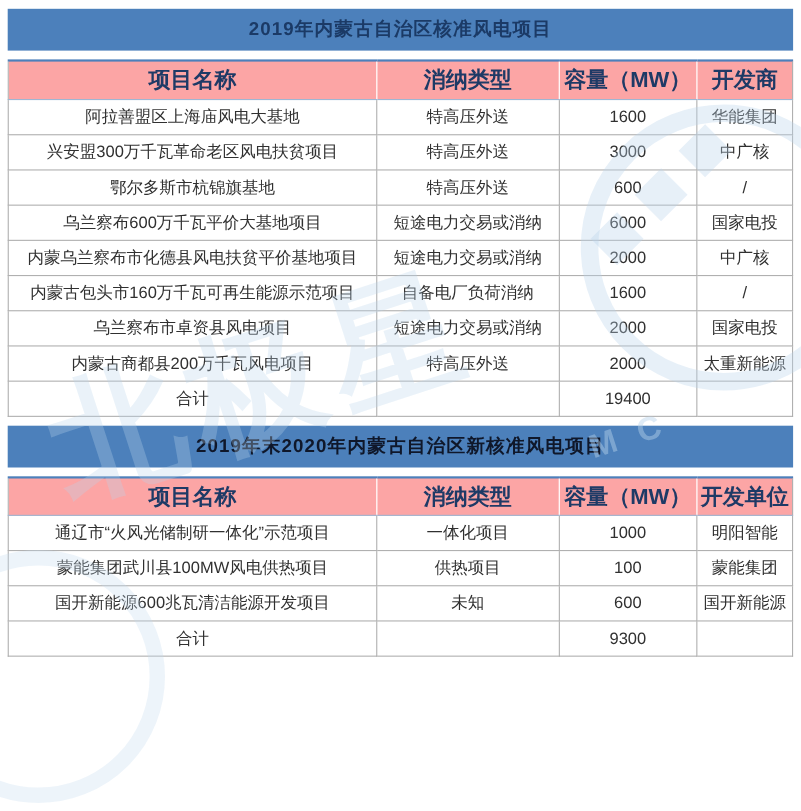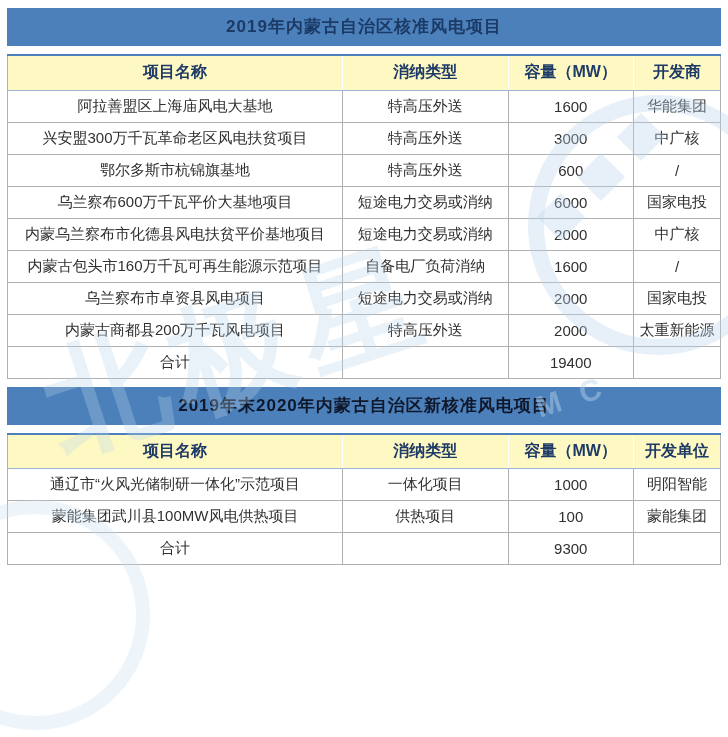--- a/index.html
+++ b/index.html
@@ -29,23 +29,23 @@
     border-collapse: collapse;
     table-layout: fixed;
   }
   col.c1 { width: 47%; }
   col.c2 { width: 23.2%; }
   col.c3 { width: 17.6%; }
   col.c4 { width: 12.2%; }
 
   thead th {
     height: 35px;
-    background: #fef9c3;
+    background: #fca5a5;
     color: #1e3a66;
-    font-size: 16px; font-weight: bold;
+    font-size: 20px; font-weight: bold;
     text-align: center;
     border-left: 1px solid #ffffff;
     border-right: 1px solid #ffffff;
     border-top: 2px solid #4d80bb;
     border-bottom: 1px solid #9fb6d2;
     margin-top: 12px;
   }
   thead th:first-child { border-left: 1px solid #b0b0b0; }
   thead th:last-child { border-right: 1px solid #b0b0b0; }
 
@@ -211,20 +211,26 @@
             <td>1000</td>
             <td>明阳智能</td>
           </tr>
           <tr>
             <td>蒙能集团武川县100MW风电供热项目</td>
             <td>供热项目</td>
             <td>100</td>
             <td>蒙能集团</td>
           </tr>
           <tr>
+            <td>国开新能源600兆瓦清洁能源开发项目</td>
+            <td>未知</td>
+            <td>600</td>
+            <td>国开新能源</td>
+          </tr>
+          <tr>
             <td>合计</td>
             <td></td>
             <td>9300</td>
             <td></td>
           </tr>
         </tbody>
     </table>
   </section>
 
   <div class="watermark">

